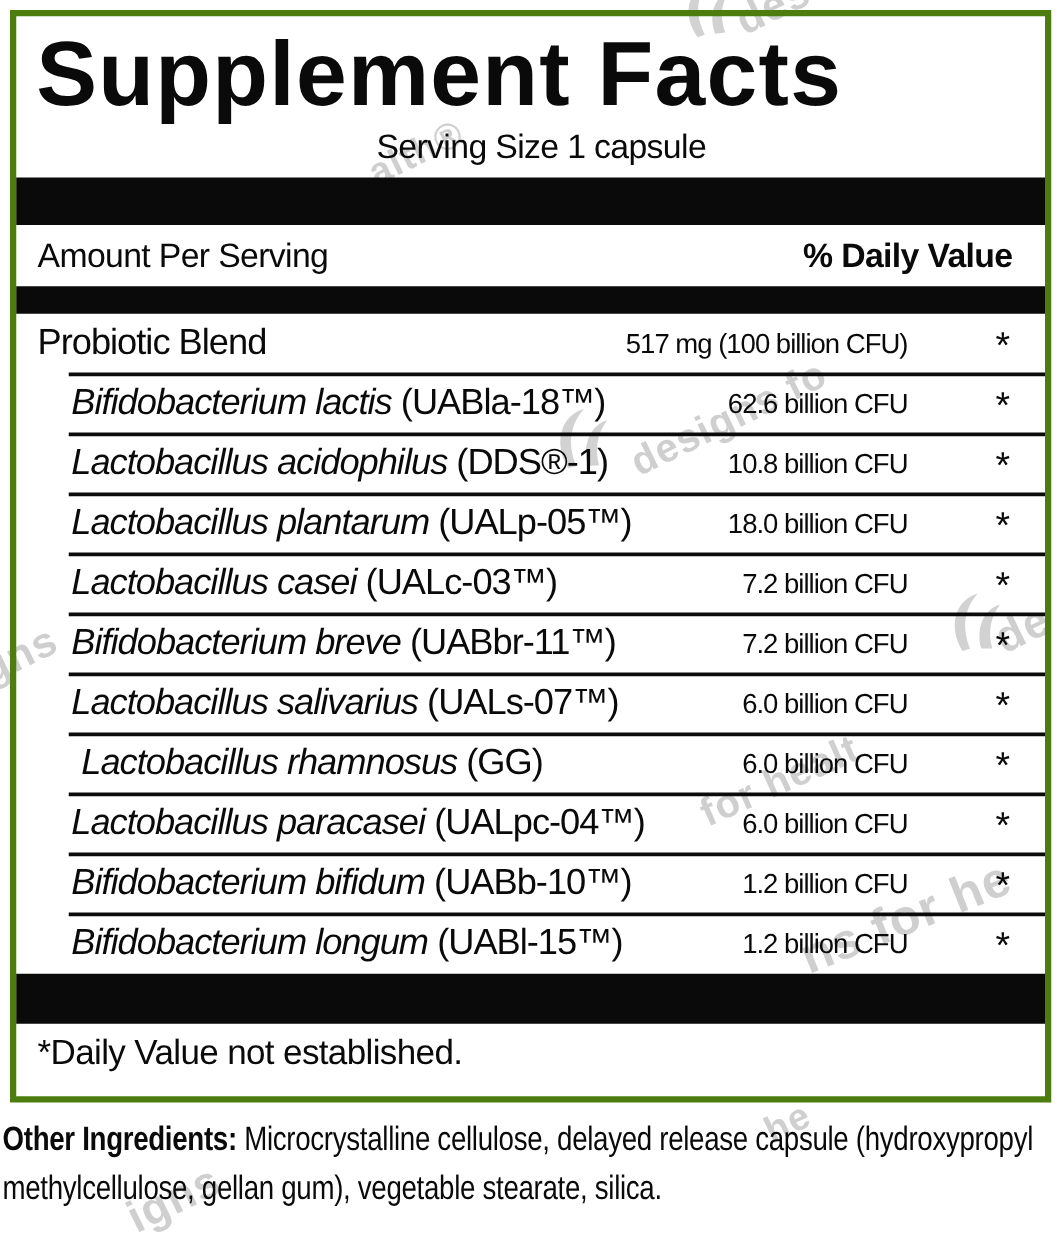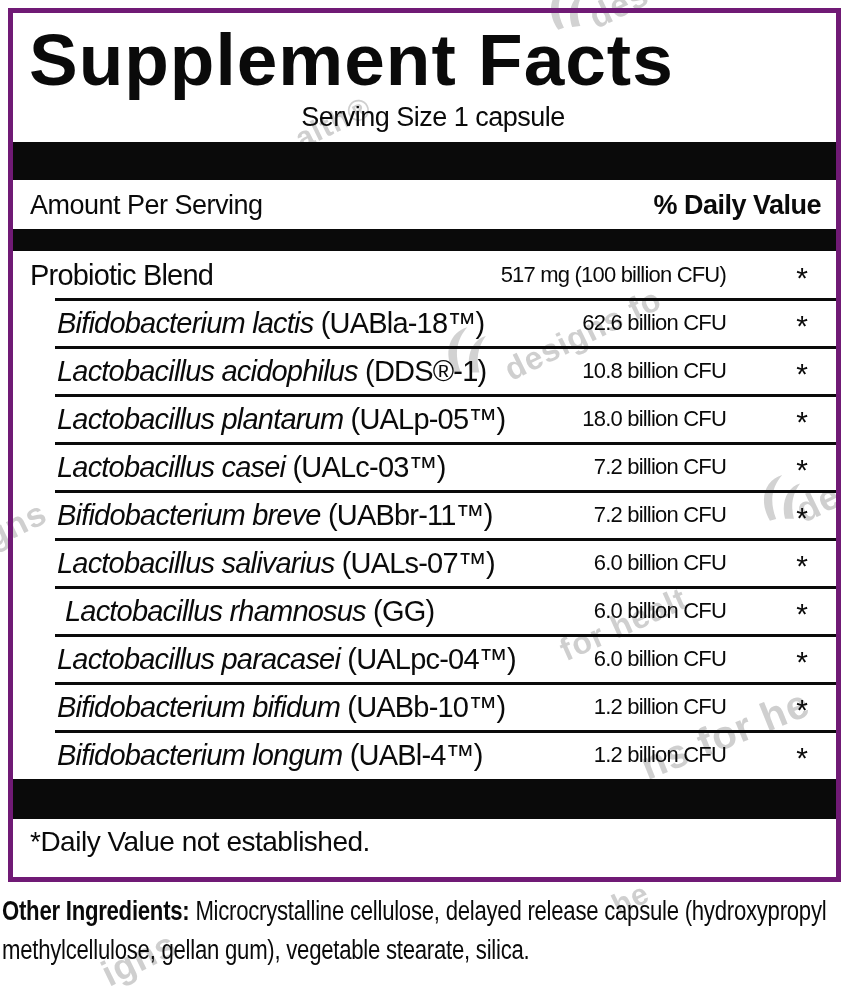--- a/index.html
+++ b/index.html
@@ -19,38 +19,38 @@
   .wm6{left:636px;top:712px;font-size:40px;transform:rotate(-22deg);}
   .wm7{left:100px;top:938px;font-size:36px;transform:rotate(-26deg);}
   .wm8{left:612px;top:882px;font-size:30px;transform:rotate(-26deg);}
   .wm-logo{position:absolute;opacity:.8;pointer-events:none;z-index:1;}
   .wmL0{left:540px;top:-18px;transform:rotate(-20deg);}
   .wmL1{left:436px;top:322px;transform:rotate(-15deg);}
   .wmL2{left:752px;top:470px;transform:rotate(-15deg);}
   
   .panel{
     position:absolute;left:8px;top:8px;width:833px;height:874px;
-    border:5px solid #701a75;box-sizing:border-box;background:transparent;z-index:2;
+    border:5px solid #4d7c0f;box-sizing:border-box;background:transparent;z-index:2;
   }
   .title{
     margin:10px 14px 0 16px;font-size:73px;font-weight:bold;letter-spacing:1px;
     line-height:1.0;white-space:nowrap;
   }
   .serving{margin:6px 0 0 17px;font-size:27px;letter-spacing:-0.5px;text-align:center;}
   .bar{background:#0a0a0a;margin:0;}
   .bar1{height:38px;margin-top:9px;}
   .bar2{height:22px;}
   .bar3{height:40px;}
   .hdr{position:relative;height:49px;}
   .hdr .hdr-left{
     position:absolute;left:17px;top:50%;transform:translateY(-50%);
     font-size:27px;font-weight:normal;letter-spacing:-0.5px;
   }
   .hdr .hdr-right{
-    position:absolute;right:15px;top:50%;transform:translateY(-50%);
+    position:absolute;right:26px;top:50%;transform:translateY(-50%);
     font-size:27px;font-weight:bold;letter-spacing:-0.5px;
   }
   .rows{position:relative;text-align:center;}
   .row{position:relative;height:48px;}
   .row .name{
     position:absolute;left:17px;top:50%;transform:translateY(-50%);
     font-size:29px;letter-spacing:-0.8px;white-space:nowrap;
   }
   .row.sub .name{left:44px;}
   .row.sub-extra .name{left:52px;}
@@ -164,21 +164,21 @@
         <span class="name"><i>Lactobacillus paracasei</i><span> (UALpc-04™)</span></span>
         <span class="amt">6.0 billion CFU</span>
         <span class="dv">*</span>
       </div>
       <div class="row sub">
         <span class="name"><i>Bifidobacterium bifidum</i><span> (UABb-10™)</span></span>
         <span class="amt">1.2 billion CFU</span>
         <span class="dv">*</span>
       </div>
       <div class="row sub">
-        <span class="name"><i>Bifidobacterium longum</i><span> (UABl-4™)</span></span>
+        <span class="name"><i>Bifidobacterium longum</i><span> (UABl-15™)</span></span>
         <span class="amt">1.2 billion CFU</span>
         <span class="dv">*</span>
       </div>
     </div>
 
     <div class="bar bar3"></div>
     <div class="footnote">*Daily Value not established.</div>
   </div>
 
   <div class="other"><b>Other Ingredients:</b><span> Microcrystalline cellulose, delayed release capsule (hydroxypropyl methylcellulose, gellan gum), vegetable stearate, silica.</span></div>

